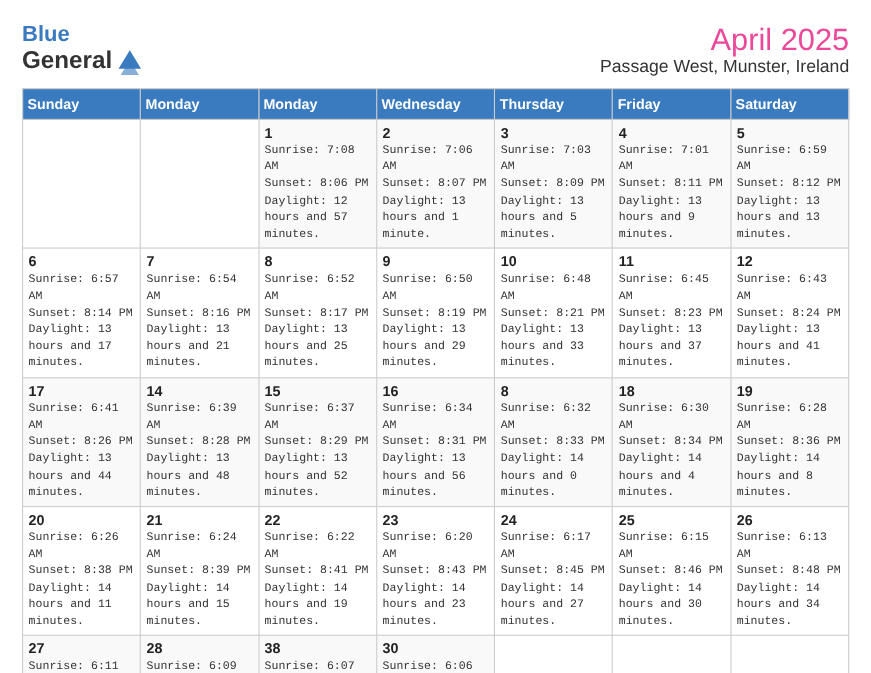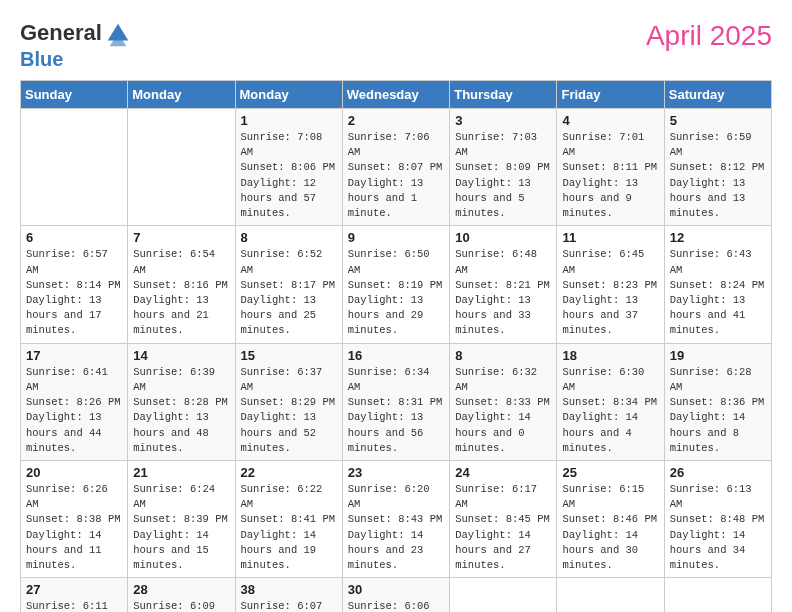--- a/index.html
+++ b/index.html
@@ -85,31 +85,32 @@
       background-color: #fff;
     }
     .empty { background-color: #fff !important; }
   </style>
 </head>
 <body>
 
 <div class="header">
   <div class="logo">
     <div>
+      <div class="logo-text" style="color:#3a7abf;font-size:20px;">Blue</div>
       <div class="logo-text">
         <span class="logo-general">General</span><svg class="logo-icon" viewBox="0 0 30 30" style="display:inline-block;vertical-align:middle;margin:0 2px">
             <polygon points="4,22 15,4 26,22" fill="#3a7abf"></polygon>
             <polygon points="15,14 24,28 6,28" fill="#3a7abf" opacity="0.6"></polygon>
           </svg>
       </div>
-      <div class="logo-text" style="color:#3a7abf;font-size:20px;">Blue</div>
     </div>
   </div>
   <div class="title-block">
     <div class="month-title">April 2025</div>
+    <div class="location-title">Passage West, Munster, Ireland</div>
   </div>
 </div>
 
 <table>
   <thead>
     <tr id="header-row">
     <th>Sunday</th>
         <th>Monday</th>
         <th>Monday</th>
         <th>Wednesday</th>

